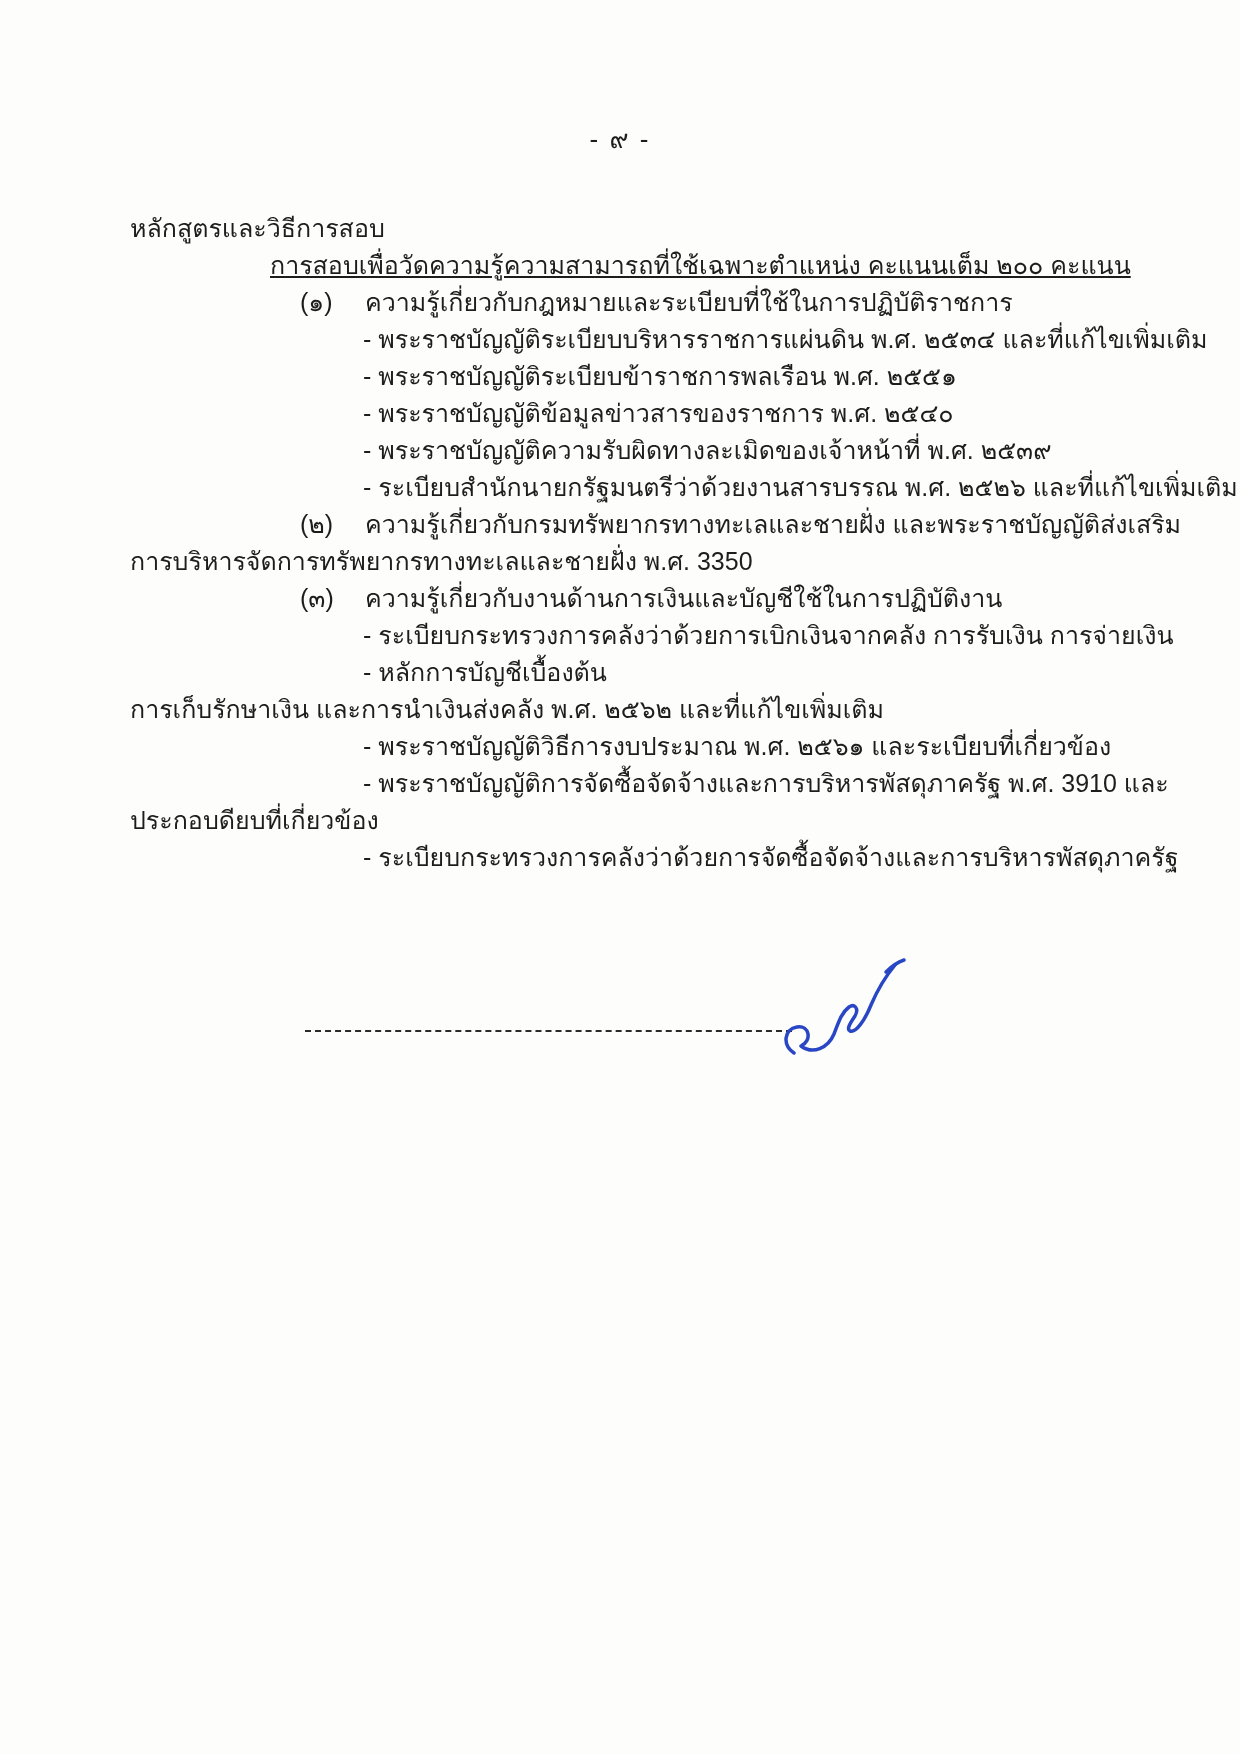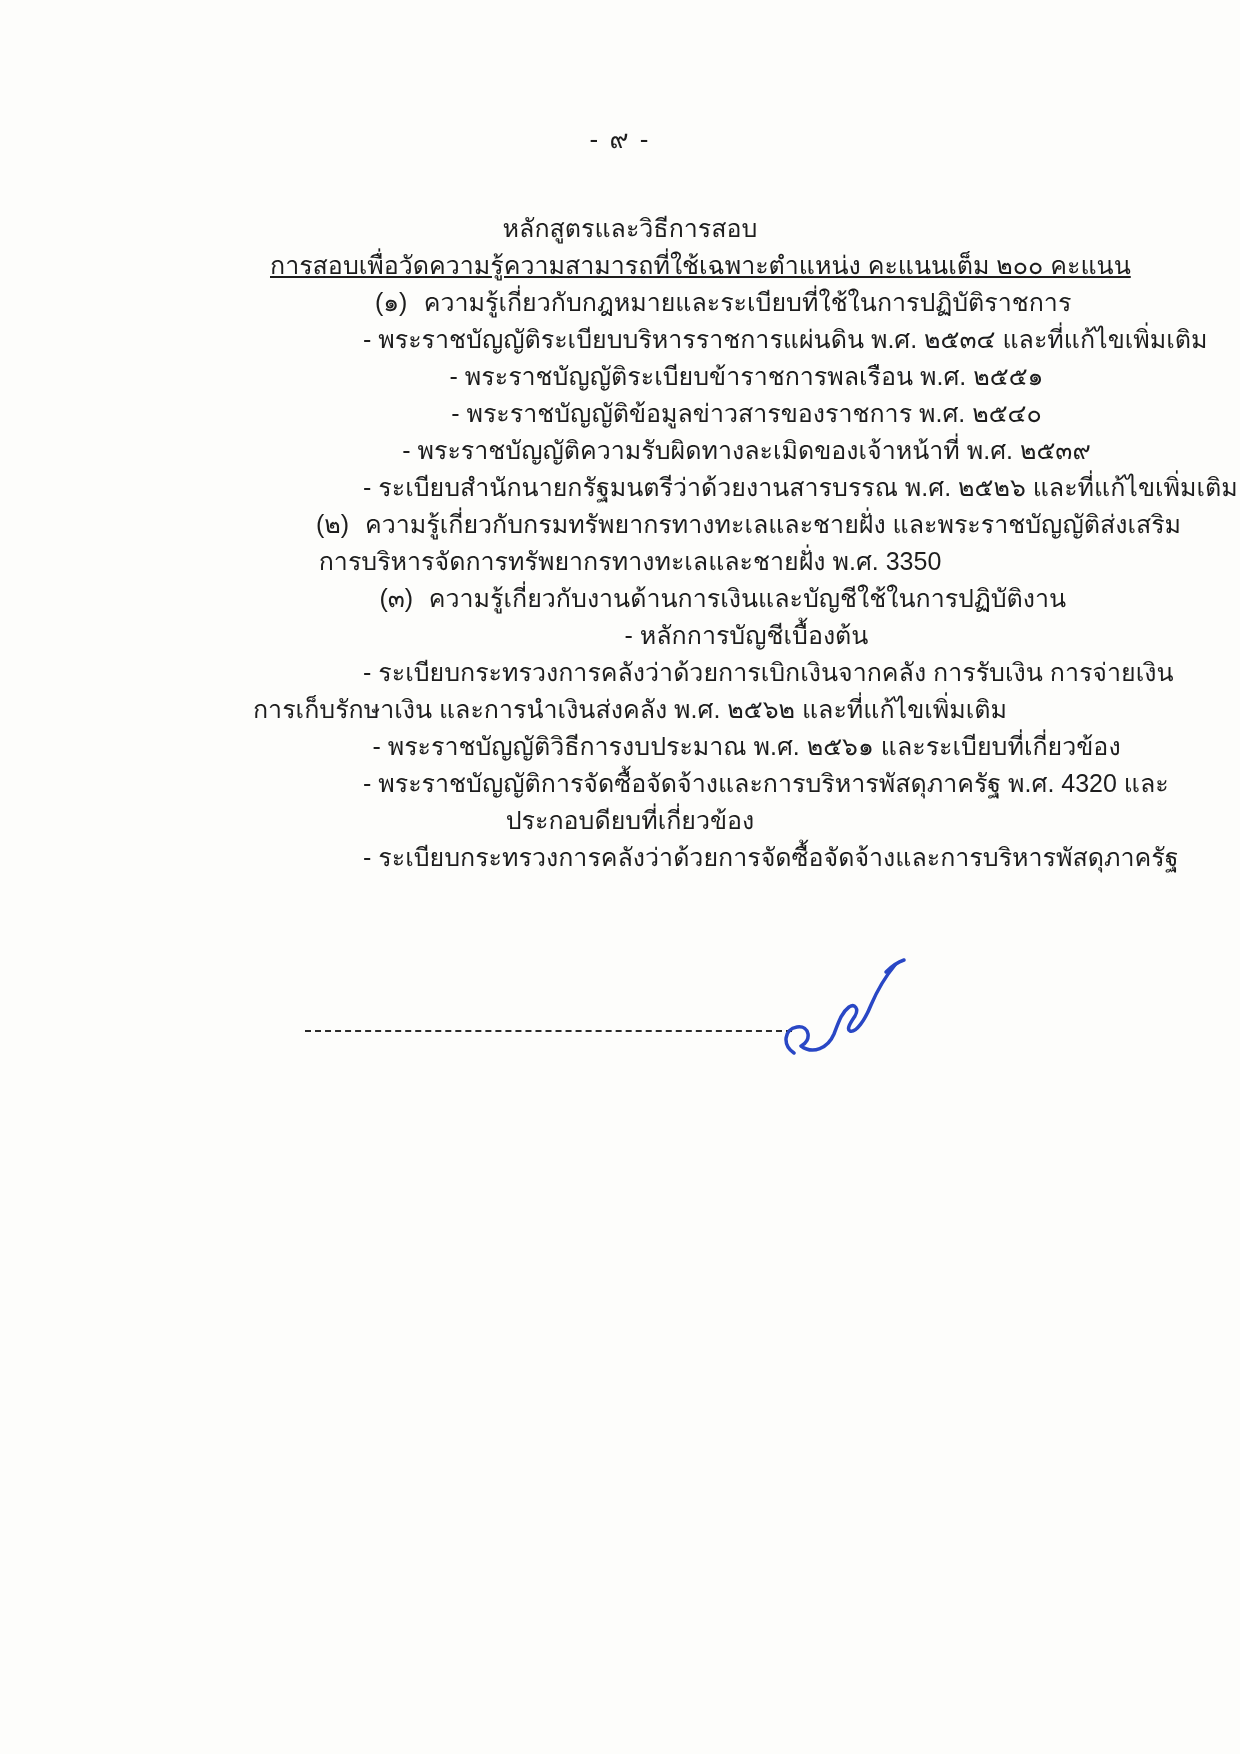--- a/index.html
+++ b/index.html
@@ -30,21 +30,20 @@
     position: absolute;
     top: 210px;
     left: 130px;
     width: 1000px;
     font-size: 25px;
   }
   .line {
     height: 37px;
     line-height: 37px;
     white-space: nowrap;
-    text-align: center;
   }
   .l-base   { padding-left: 0; }
   .l-para   { padding-left: 140px; text-decoration: underline; }
   .l-item   { padding-left: 170px; }
   .l-bullet { padding-left: 233px; }
   .marker {
     display: inline-block;
     width: 65px;
   }
   .dashed-separator {
@@ -83,25 +82,25 @@
     <div class="line l-bullet">- พระราชบัญญัติข้อมูลข่าวสารของราชการ พ.ศ. ๒๕๔๐</div>
     <div class="line l-bullet">- พระราชบัญญัติความรับผิดทางละเมิดของเจ้าหน้าที่ พ.ศ. ๒๕๓๙</div>
     <div class="line l-bullet">- ระเบียบสำนักนายกรัฐมนตรีว่าด้วยงานสารบรรณ พ.ศ. ๒๕๒๖ และที่แก้ไขเพิ่มเติม</div>
 
     <div class="line l-item"><span class="marker">(๒)</span><span>ความรู้เกี่ยวกับกรมทรัพยากรทางทะเลและชายฝั่ง และพระราชบัญญัติส่งเสริม</span></div>
 
     <div class="line l-base">การบริหารจัดการทรัพยากรทางทะเลและชายฝั่ง พ.ศ. 3350</div>
 
     <div class="line l-item"><span class="marker">(๓)</span><span>ความรู้เกี่ยวกับงานด้านการเงินและบัญชีใช้ในการปฏิบัติงาน</span></div>
 
+    <div class="line l-bullet">- ระเบียบกระทรวงการคลังว่าด้วยการเบิกเงินจากคลัง การรับเงิน การจ่ายเงิน</div>
     <div class="line l-bullet">- หลักการบัญชีเบื้องต้น</div>
-    <div class="line l-bullet">- ระเบียบกระทรวงการคลังว่าด้วยการเบิกเงินจากคลัง การรับเงิน การจ่ายเงิน</div>
     <div class="line l-base">การเก็บรักษาเงิน และการนำเงินส่งคลัง พ.ศ. ๒๕๖๒ และที่แก้ไขเพิ่มเติม</div>
     <div class="line l-bullet">- พระราชบัญญัติวิธีการงบประมาณ พ.ศ. ๒๕๖๑ และระเบียบที่เกี่ยวข้อง</div>
-    <div class="line l-bullet">- พระราชบัญญัติการจัดซื้อจัดจ้างและการบริหารพัสดุภาครัฐ พ.ศ. 4320 และ</div>
+    <div class="line l-bullet">- พระราชบัญญัติการจัดซื้อจัดจ้างและการบริหารพัสดุภาครัฐ พ.ศ. 3910 และ</div>
     <div class="line l-base">ประกอบดียบที่เกี่ยวข้อง</div>
     <div class="line l-bullet">- ระเบียบกระทรวงการคลังว่าด้วยการจัดซื้อจัดจ้างและการบริหารพัสดุภาครัฐ</div>
 
   </div>
 
   <div class="dashed-separator"></div>
 
   <div class="signature">
     <svg viewBox="0 0 130 115" xmlns="http://www.w3.org/2000/svg">
       <g fill="none" stroke-width="3.5" stroke-linecap="round" stroke-linejoin="round" stroke="#2947c5">

